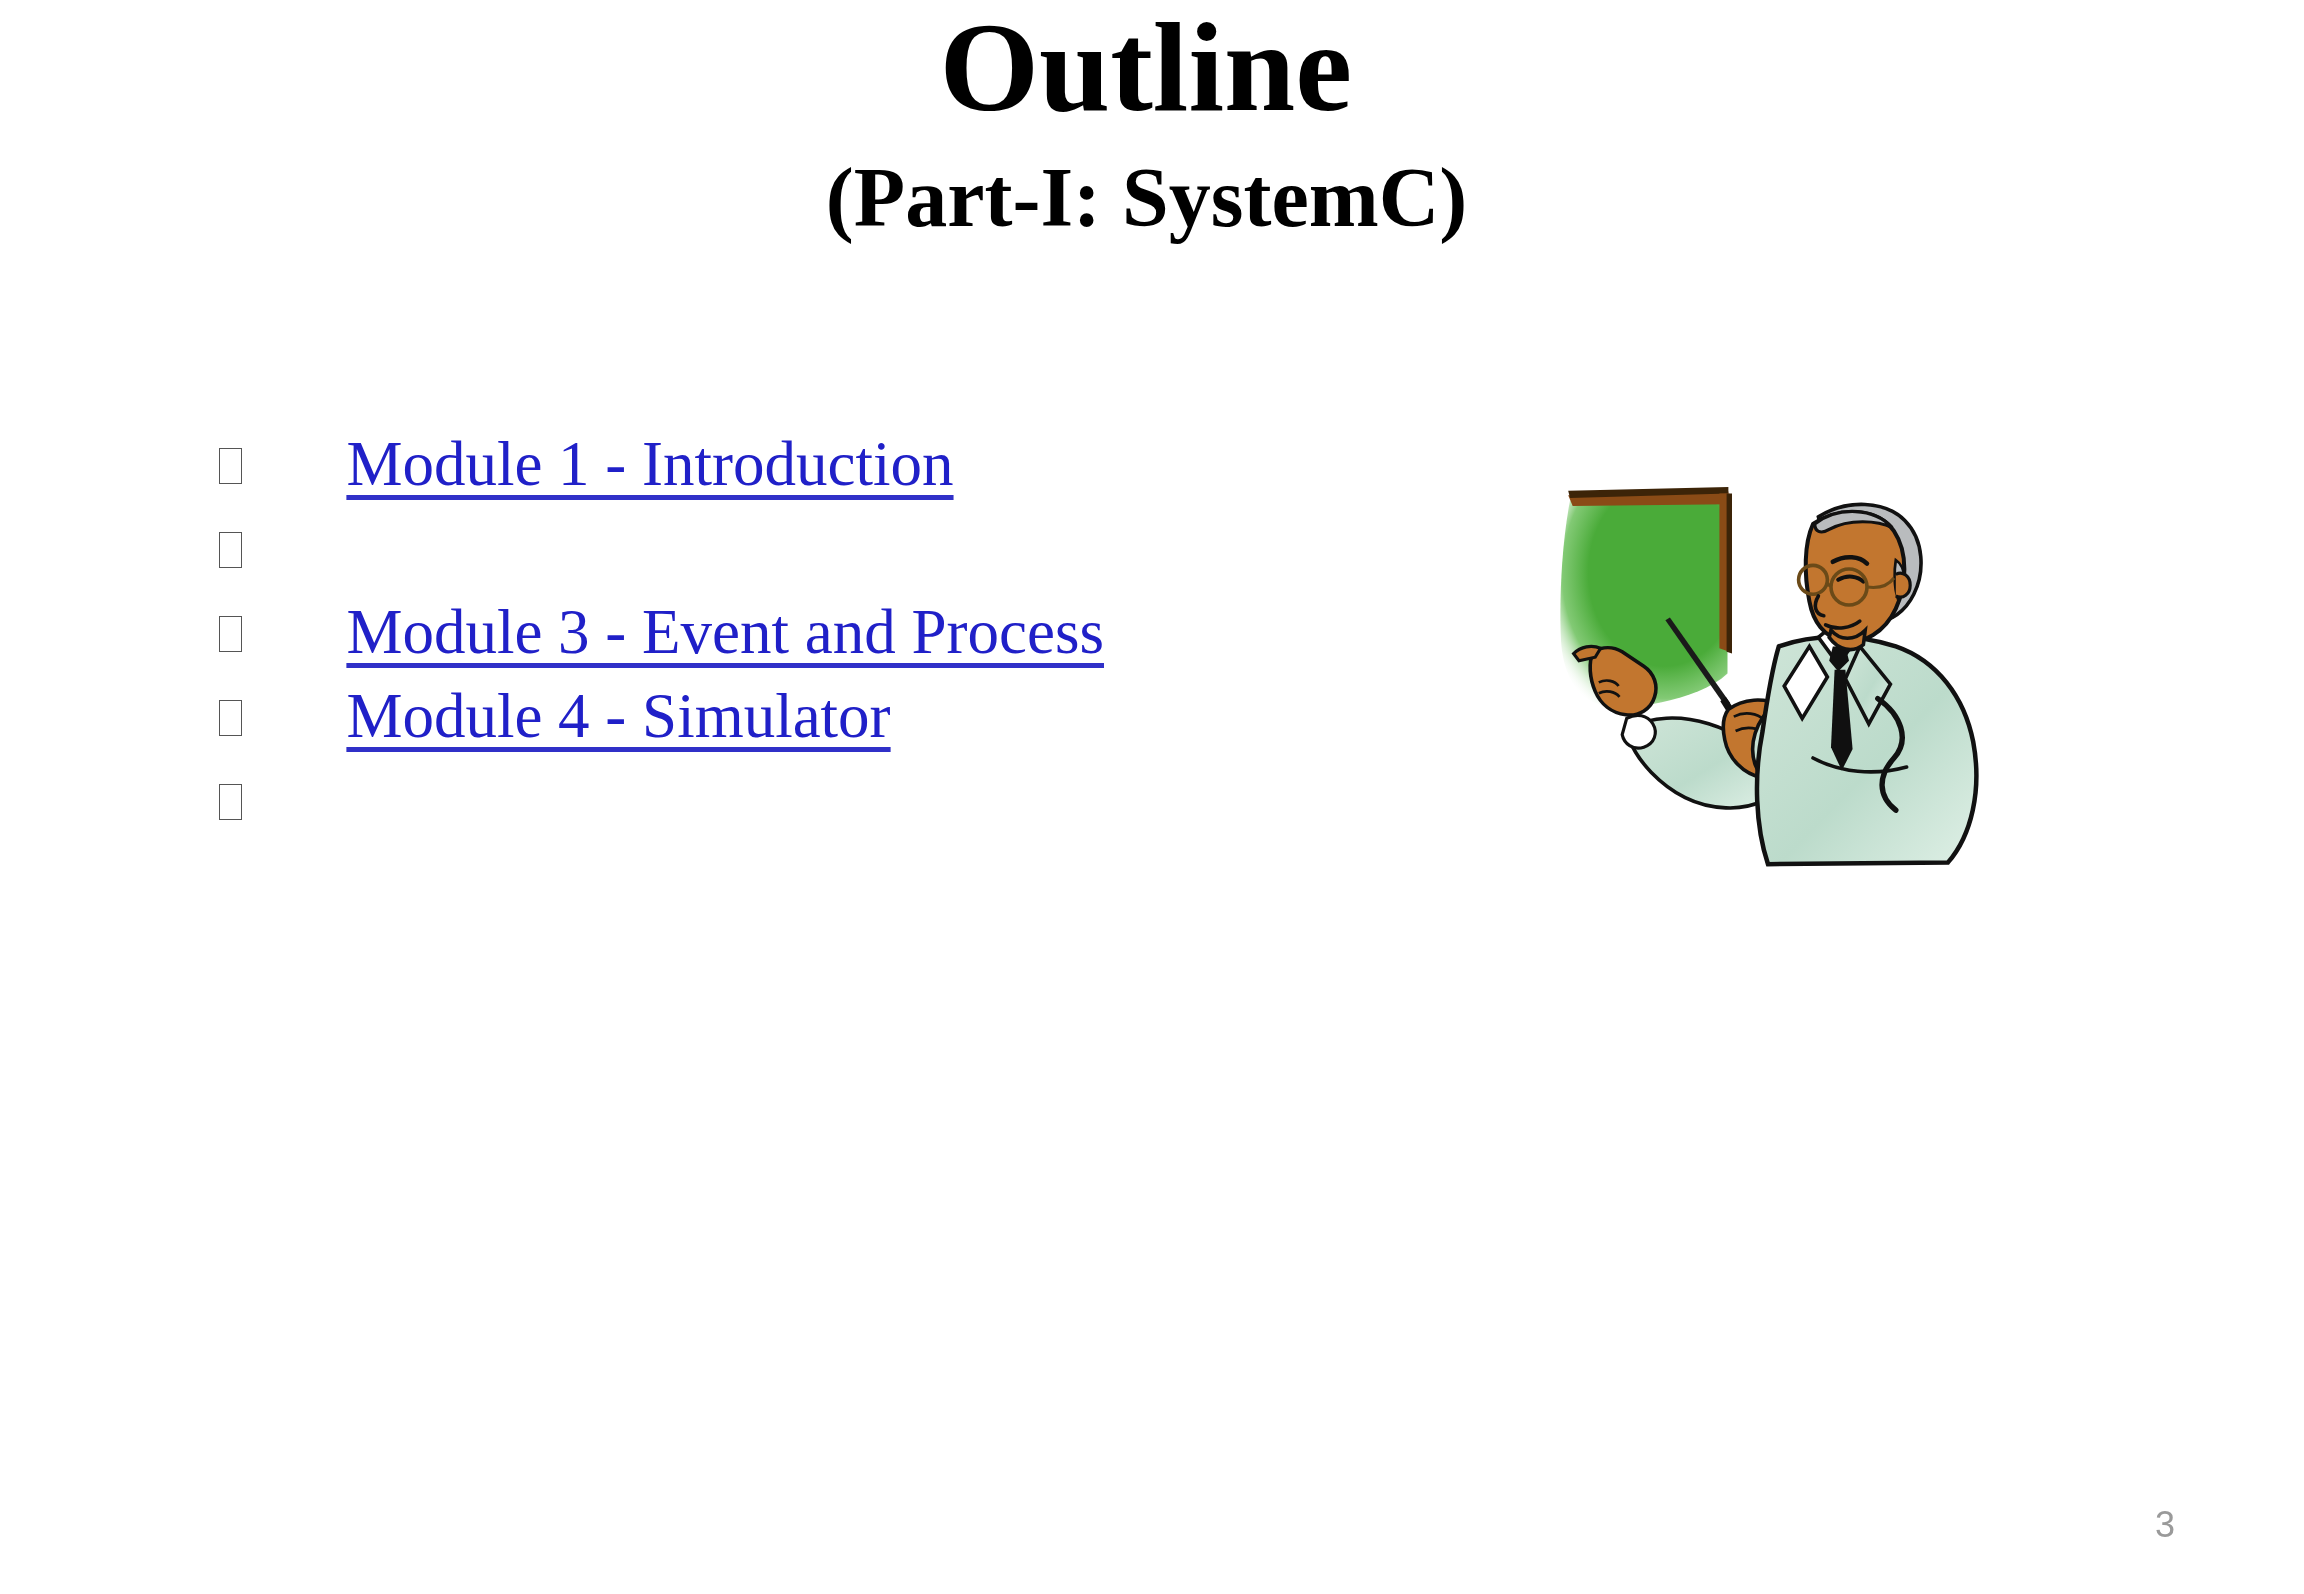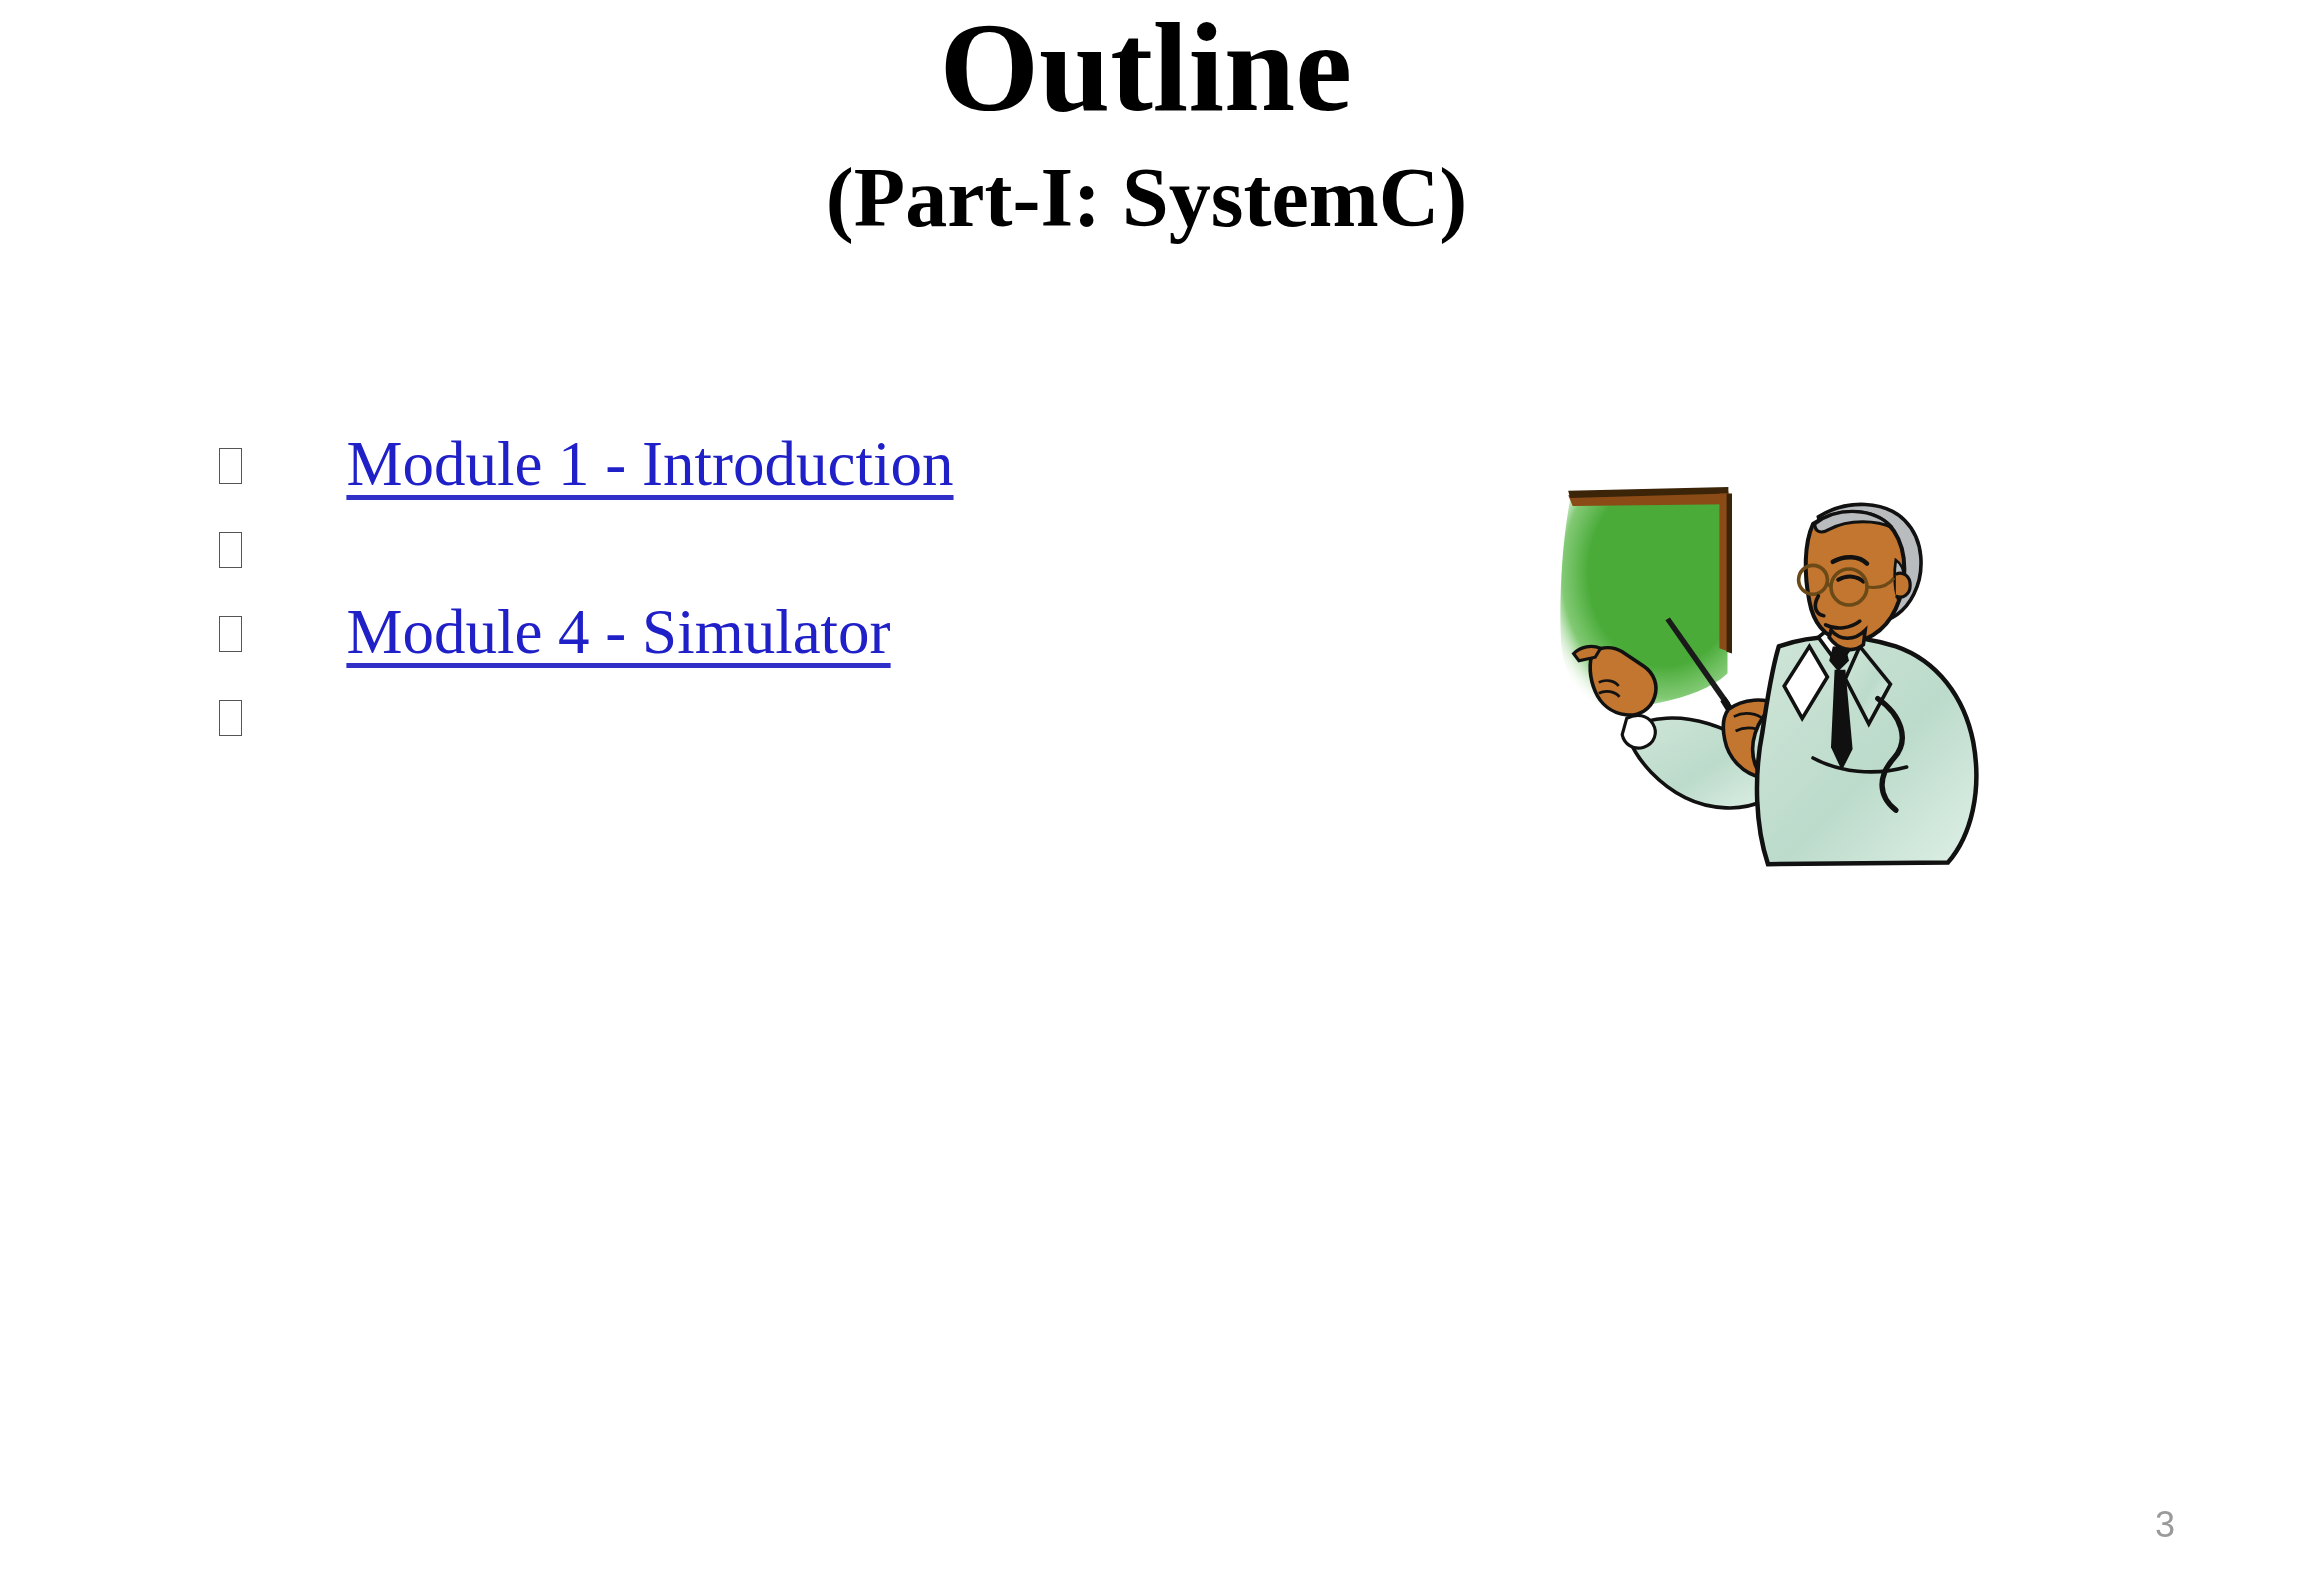--- a/index.html
+++ b/index.html
@@ -127,20 +127,24 @@
 
     <li class="outline-item">
       <span class="bullet-box"></span>
       <a class="item-link">Module 1 - Introduction</a>
     </li>
 
     <li class="outline-item">
       <span class="bullet-box"></span>
     </li>
 
+    <li class="outline-item">
+      <span class="bullet-box"></span>
+      <a class="item-link">Module 3 - Event and Process</a>
+    </li>
 
     <li class="outline-item">
       <span class="bullet-box"></span>
       <a class="item-link">Module 4 - Simulator</a>
     </li>
 
     <li class="outline-item">
       <span class="bullet-box"></span>
     </li>
 

